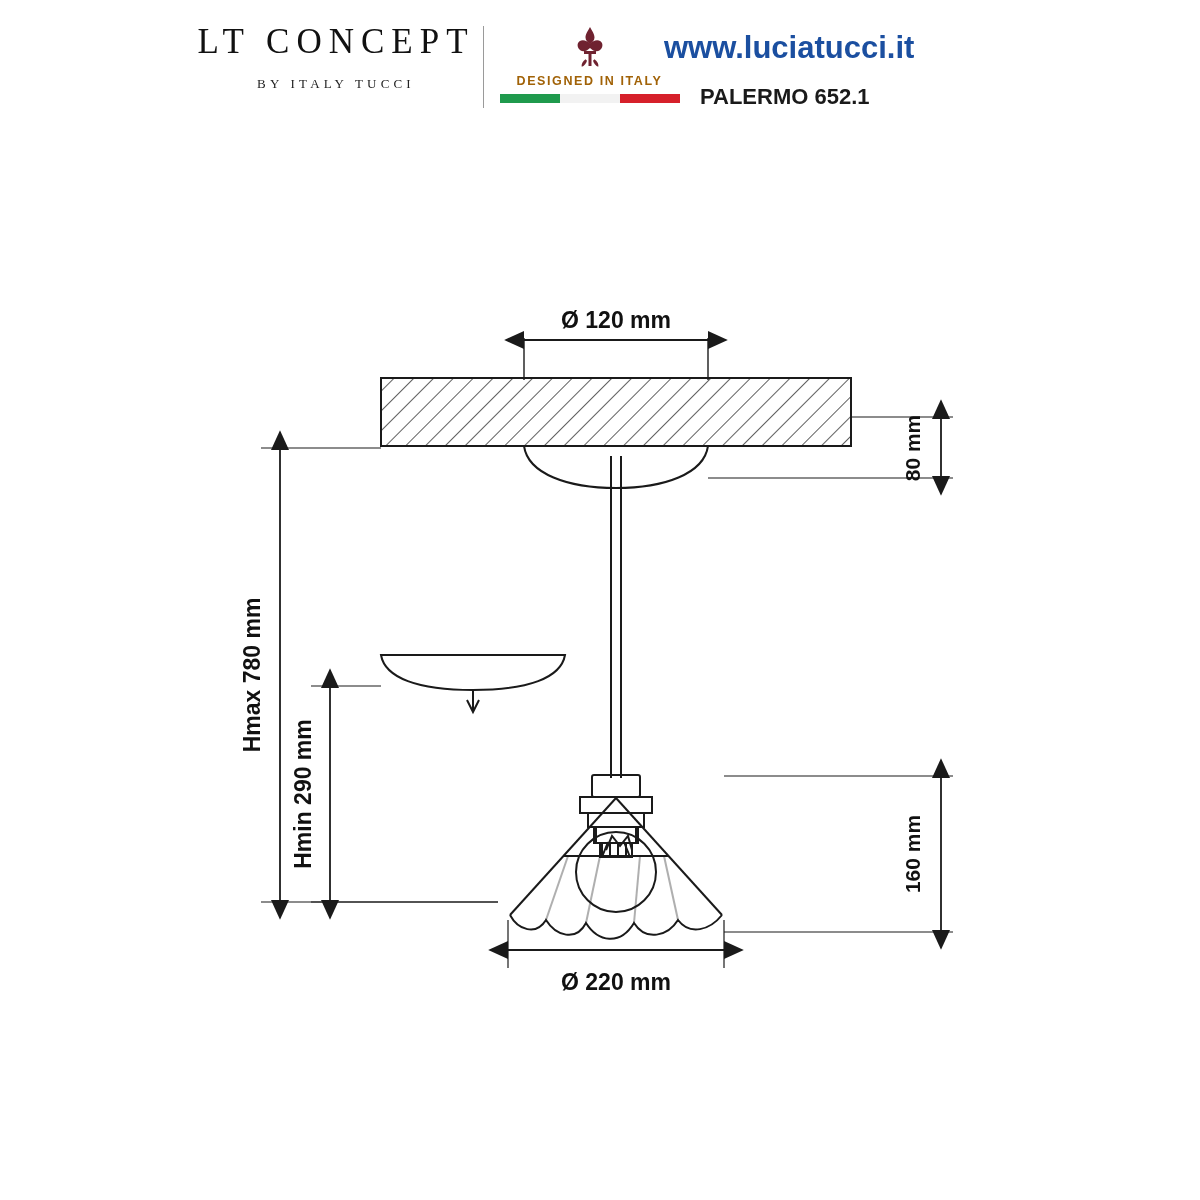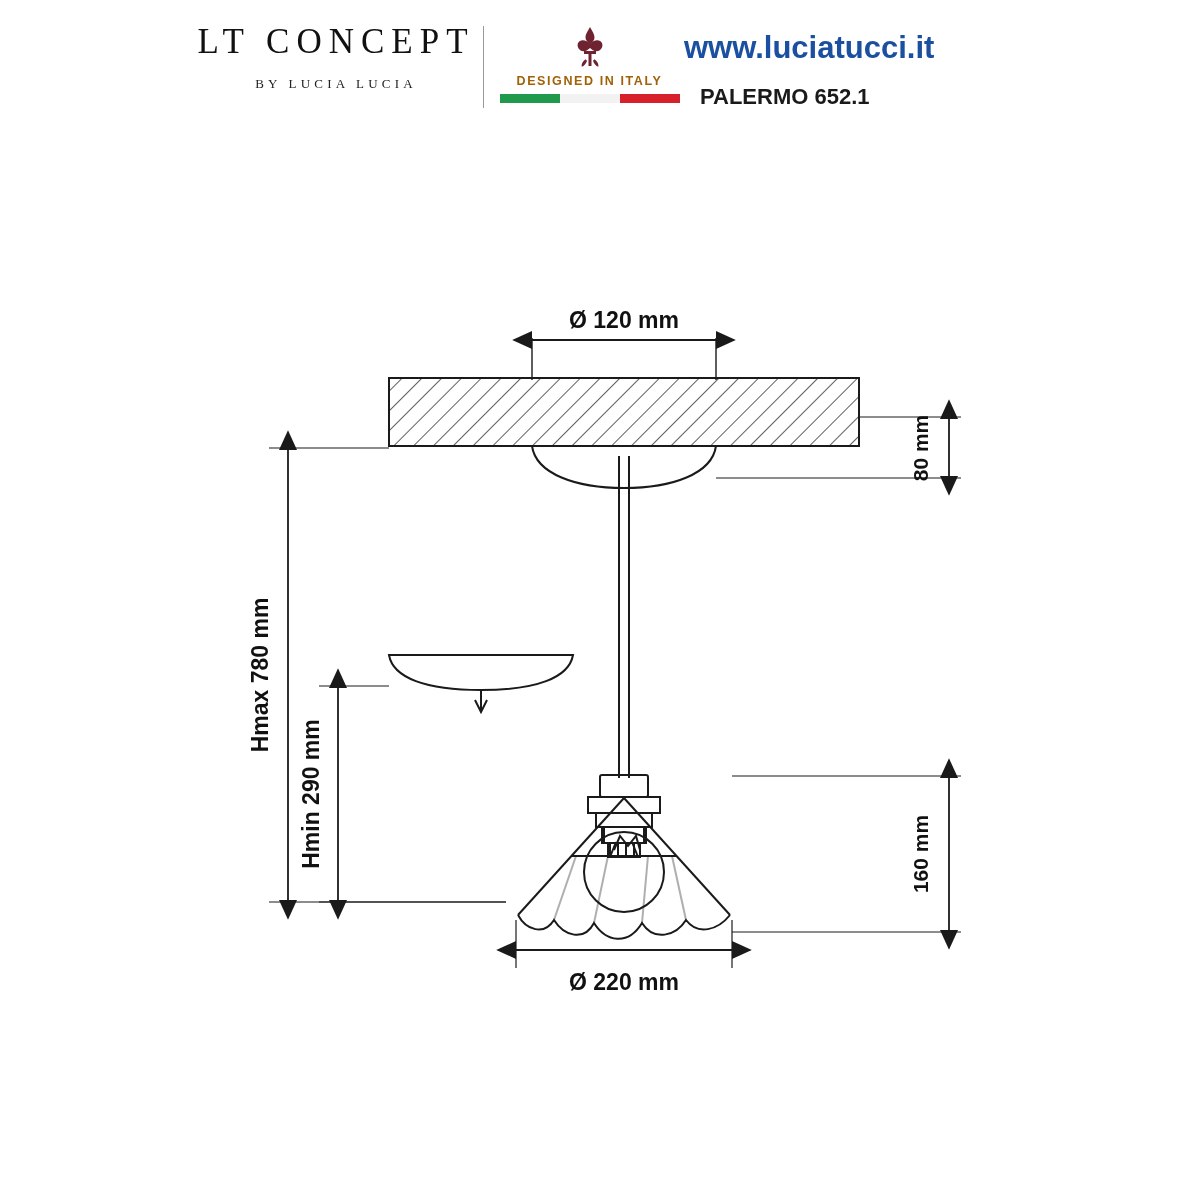--- a/index.html
+++ b/index.html
@@ -78,42 +78,42 @@
     height: 9px;
     display: flex;
   }
   #flag > div { flex: 1 1 33.33%; }
   .flag-green { background: #1f9a4d; }
   .flag-white { background: #f2f2f2; }
   .flag-red { background: #d6202a; }
 
   #site-url {
     position: absolute;
-    left: 684px;
+    left: 664px;
     top: 30px;
     font-size: 31px;
     font-weight: bold;
     color: #1b4fa0;
     letter-spacing: 0px;
     white-space: nowrap;
   }
   #model-name {
     position: absolute;
     left: 700px;
     top: 84px;
     font-size: 22px;
     color: #1a1a1a;
     white-space: nowrap;
     font-weight: bold;
   }
 
   
   #drawing {
     position: absolute;
-    left: 16px; top: 130px;
+    left: 8px; top: 130px;
     width: 1013px;
     height: 1070px;
   }
   svg { display: block; }
 
   .dim-label {
     font-family: "Liberation Sans", sans-serif;
     font-size: 23px;
     font-weight: bold;
     fill: #111;
@@ -125,21 +125,21 @@
     fill: #111;
   }
 </style>
 </head>
 <body>
 
 <div id="header">
 
   <div id="brand-block">
     <div id="brand-name">LT CONCEPT</div>
-    <div id="brand-sub">BY LUCIA LUCIA</div>
+    <div id="brand-sub">BY ITALY TUCCI</div>
   </div>
 
   <div id="header-divider"></div>
 
   <div id="italy-block">
     <svg id="giglio" viewBox="0 0 60 60" width="46" height="46">
       <g fill="#6f2230">
         <path d="M30 4 C27 10 24 13 24 18 C24 22 27 24 30 27 C33 24 36 22 36 18 C36 13 33 10 30 4 Z"></path>
         <path d="M30 26 C26 22 20 20 16 23 C12 26 13 32 17 35 C21 38 26 36 30 32 Z"></path>
         <path d="M30 26 C34 22 40 20 44 23 C48 26 47 32 43 35 C39 38 34 36 30 32 Z"></path>

